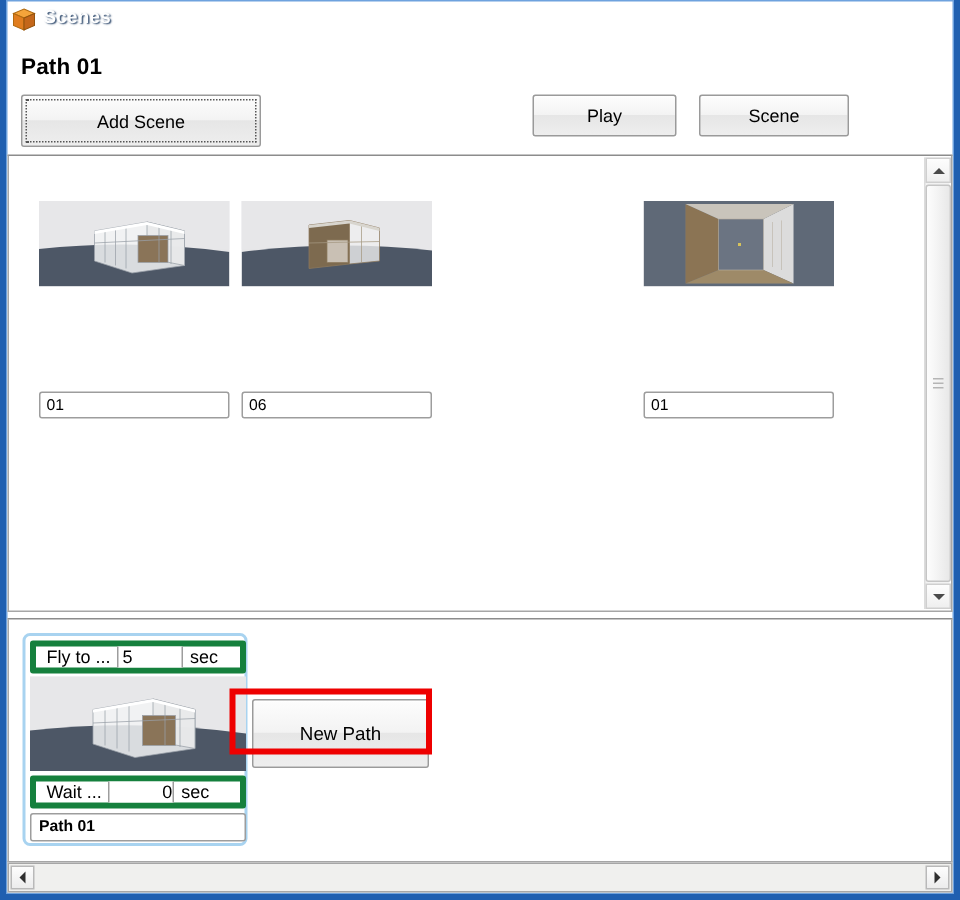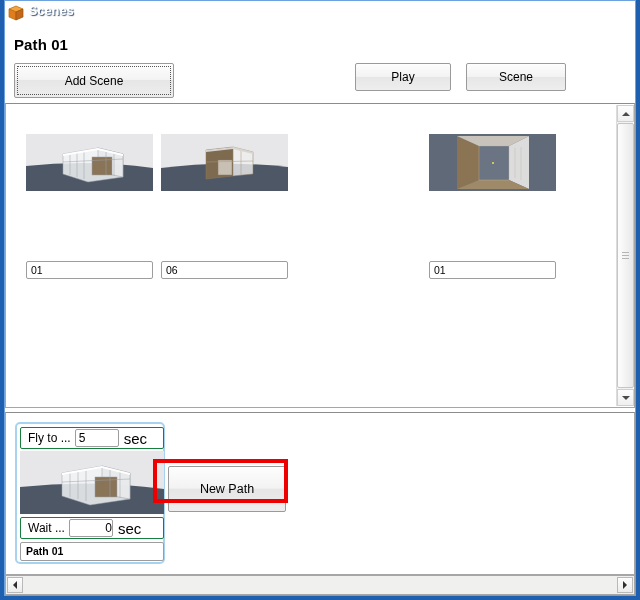--- a/index.html
+++ b/index.html
@@ -176,21 +176,21 @@
     width: 150px; height: 142px;
     box-sizing: border-box;
     border: 2px solid #a8d3f0;
     border-radius: 5px;
     background: #ffffff;
     padding: 3px;
   }
   .path-row {
     box-sizing: border-box;
     width: 144px; height: 22px;
-    border: 1px solid #15803d;
+    border: 4px solid #15803d;
     border-radius: 2px;
     background: #ffffff;
     display: flex;
     align-items: center;
     font-size: 12px;
     color: #000;
     overflow: hidden;
   }
   .path-row .lbl {
     padding-left: 7px;
@@ -204,21 +204,21 @@
     border-radius: 2px;
     background: #ffffff;
     font-size: 12px;
     line-height: 16px;
     padding-left: 3px;
     color: #000;
   }
   .path-row .unit {
     margin-left: 5px;
     white-space: nowrap;
-    font-size: 15px;
+    font-size: 12px;
   }
   .path-thumb {
     width: 144px; height: 63px;
     margin-top: 2px;
     overflow: hidden;
     background: #e6e6e8;
   }
   .path-thumb svg { display: block; width: 144px; height: 63px; }
   .path-row.wait { margin-top: 3px; text-align: right; }
   .path-label {

